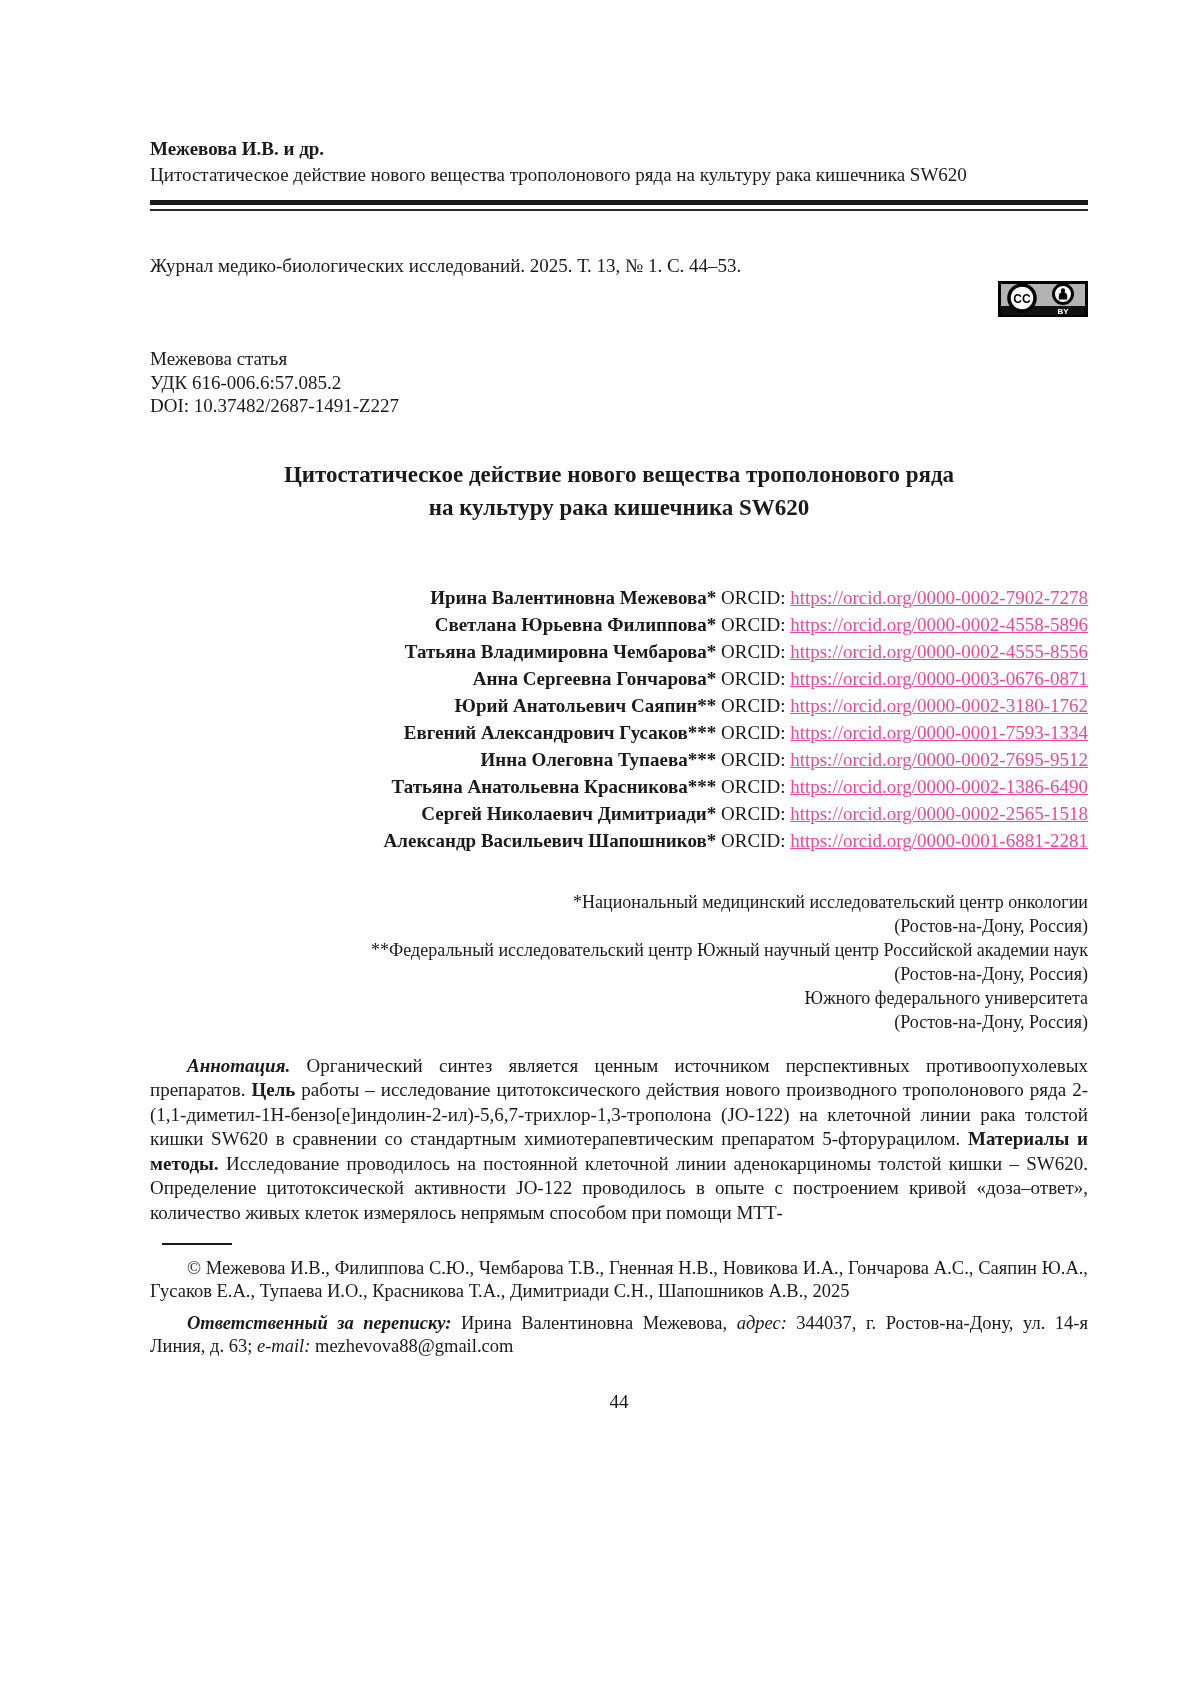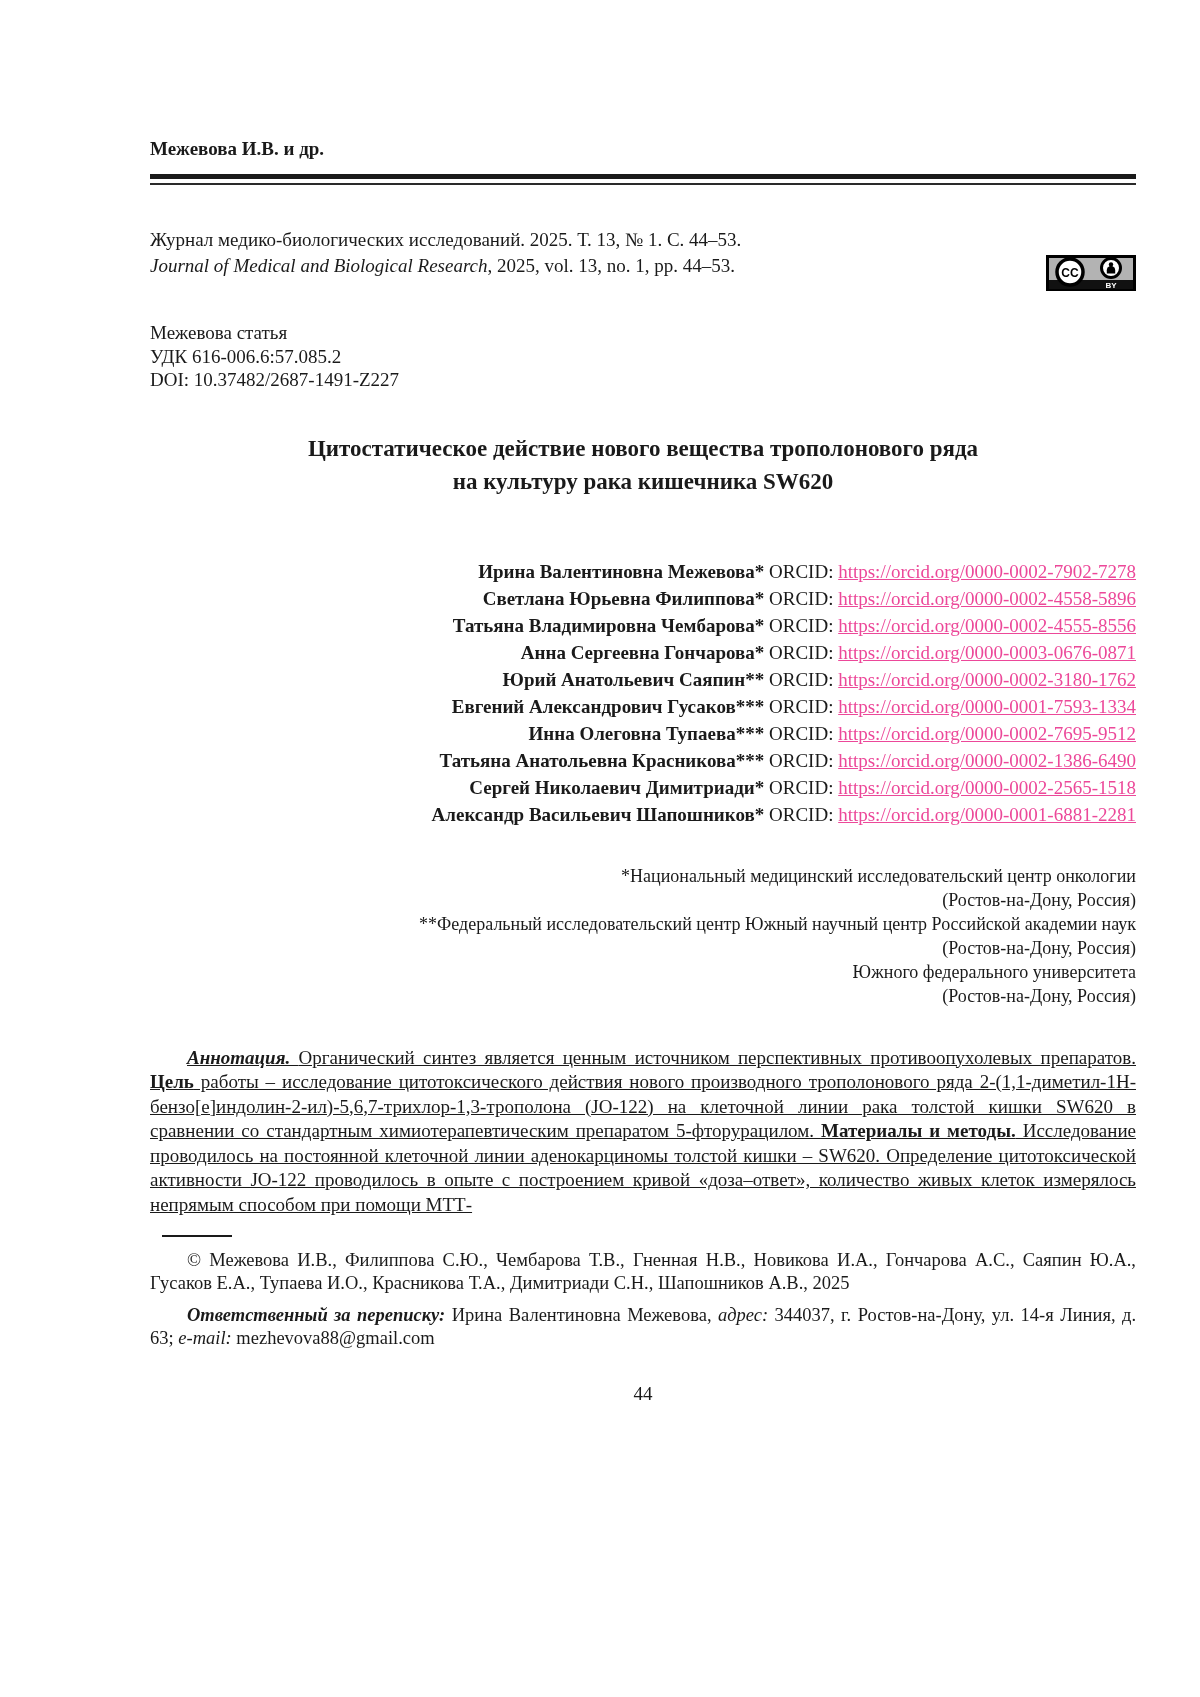--- a/index.html
+++ b/index.html
@@ -4,21 +4,21 @@
 <style>
   html, body { margin: 0; padding: 0; background: #ffffff; }
   .page {
     position: relative;
     width: 1200px;
     height: 1697px;
     background: #ffffff;
     color: #1a1a1a;
     font-family: "Liberation Serif", "DejaVu Serif", serif;
     box-sizing: border-box;
-    padding: 136px 64px 0 150px;
+    padding: 136px 112px 0 150px;
     overflow: hidden;
   }
   
   .running-header { font-size: 19px; line-height: 26px; }
   .rh-authors { font-weight: bold; }
   .rule-thick { margin-top: 12px; height: 5px; background: #1a1a1a; }
   .rule-thin  { margin-top: 4px; height: 2px; background: #2a2a2a; }
 
   
   .journal-block { margin-top: 42px; display: flex; justify-content: space-between; }
@@ -41,26 +41,25 @@
   
   .authors-block { margin-top: 60px; text-align: right; font-size: 19px; line-height: 27px; }
   .author-name { font-weight: bold; }
   a.orcid-link { color: #ec4899; text-decoration: underline; }
 
   
   .affiliations-block { margin-top: 36px; text-align: right; font-size: 18px; line-height: 24px; }
 
   
   .abstract {
-    margin-top: 38px;
+    margin-top: 20px;
     font-size: 19px;
     line-height: 24.5px;
     text-align: justify;
     text-indent: 37px;
-    text-decoration: underline;
   }
   .bold { font-weight: bold; }
   .bold-italic { font-weight: bold; font-style: italic; }
 
   
   .footnote-rule { margin-top: 18px; margin-left: 12px; width: 70px; height: 2px; background: #1a1a1a; }
   .copyright {
     margin-top: 12px;
     font-size: 18.5px;
     line-height: 22.5px;
@@ -77,28 +76,28 @@
 
   .page-number { margin-top: 34px; text-align: center; font-size: 19px; }
 </style>
 </head>
 <body>
 
 <div class="page">
 
   <div class="running-header">
     <div class="rh-authors">Межевова И.В. и др.</div>
+    <div class="rh-title">Цитостатическое действие нового вещества трополонового ряда на культуру рака кишечника SW620</div>
   </div>
   <div class="rule-thick"></div>
   <div class="rule-thin"></div>
 
   <div class="journal-block">
     <div class="journal-cites">
       <div>Журнал медико-биологических исследований. 2025. Т. 13, № 1. С. 44–53.</div>
-      <div><span class="italic">Journal of Medical and Biological Research</span><span>, 2025, vol. 13, no. 1, pp. 44–53.</span></div>
     </div>
     <div class="cc-badge">
       <svg width="90" height="36" viewBox="0 0 90 36">
         <rect x="1.5" y="1.5" width="87" height="33" fill="#b3b3b3" stroke="#000000" stroke-width="3"></rect>
         <rect x="3" y="25" width="84" height="9" fill="#111111"></rect>
         <circle cx="24" cy="17" r="13" fill="#ffffff" stroke="#000000" stroke-width="3.5"></circle>
         <text x="24" y="22" text-anchor="middle" font-family="'Liberation Sans', sans-serif" font-size="12" font-weight="bold" fill="#000000">CC</text>
         <circle cx="65" cy="13" r="9.5" fill="#ffffff" stroke="#000000" stroke-width="3"></circle>
         <circle cx="65" cy="9.5" r="2.2" fill="#000000"></circle>
         <path d="M60.8 18.5 v-3.2 a4.2 4.2 0 0 1 8.4 0 v3.2 z" fill="#000000"></path>

